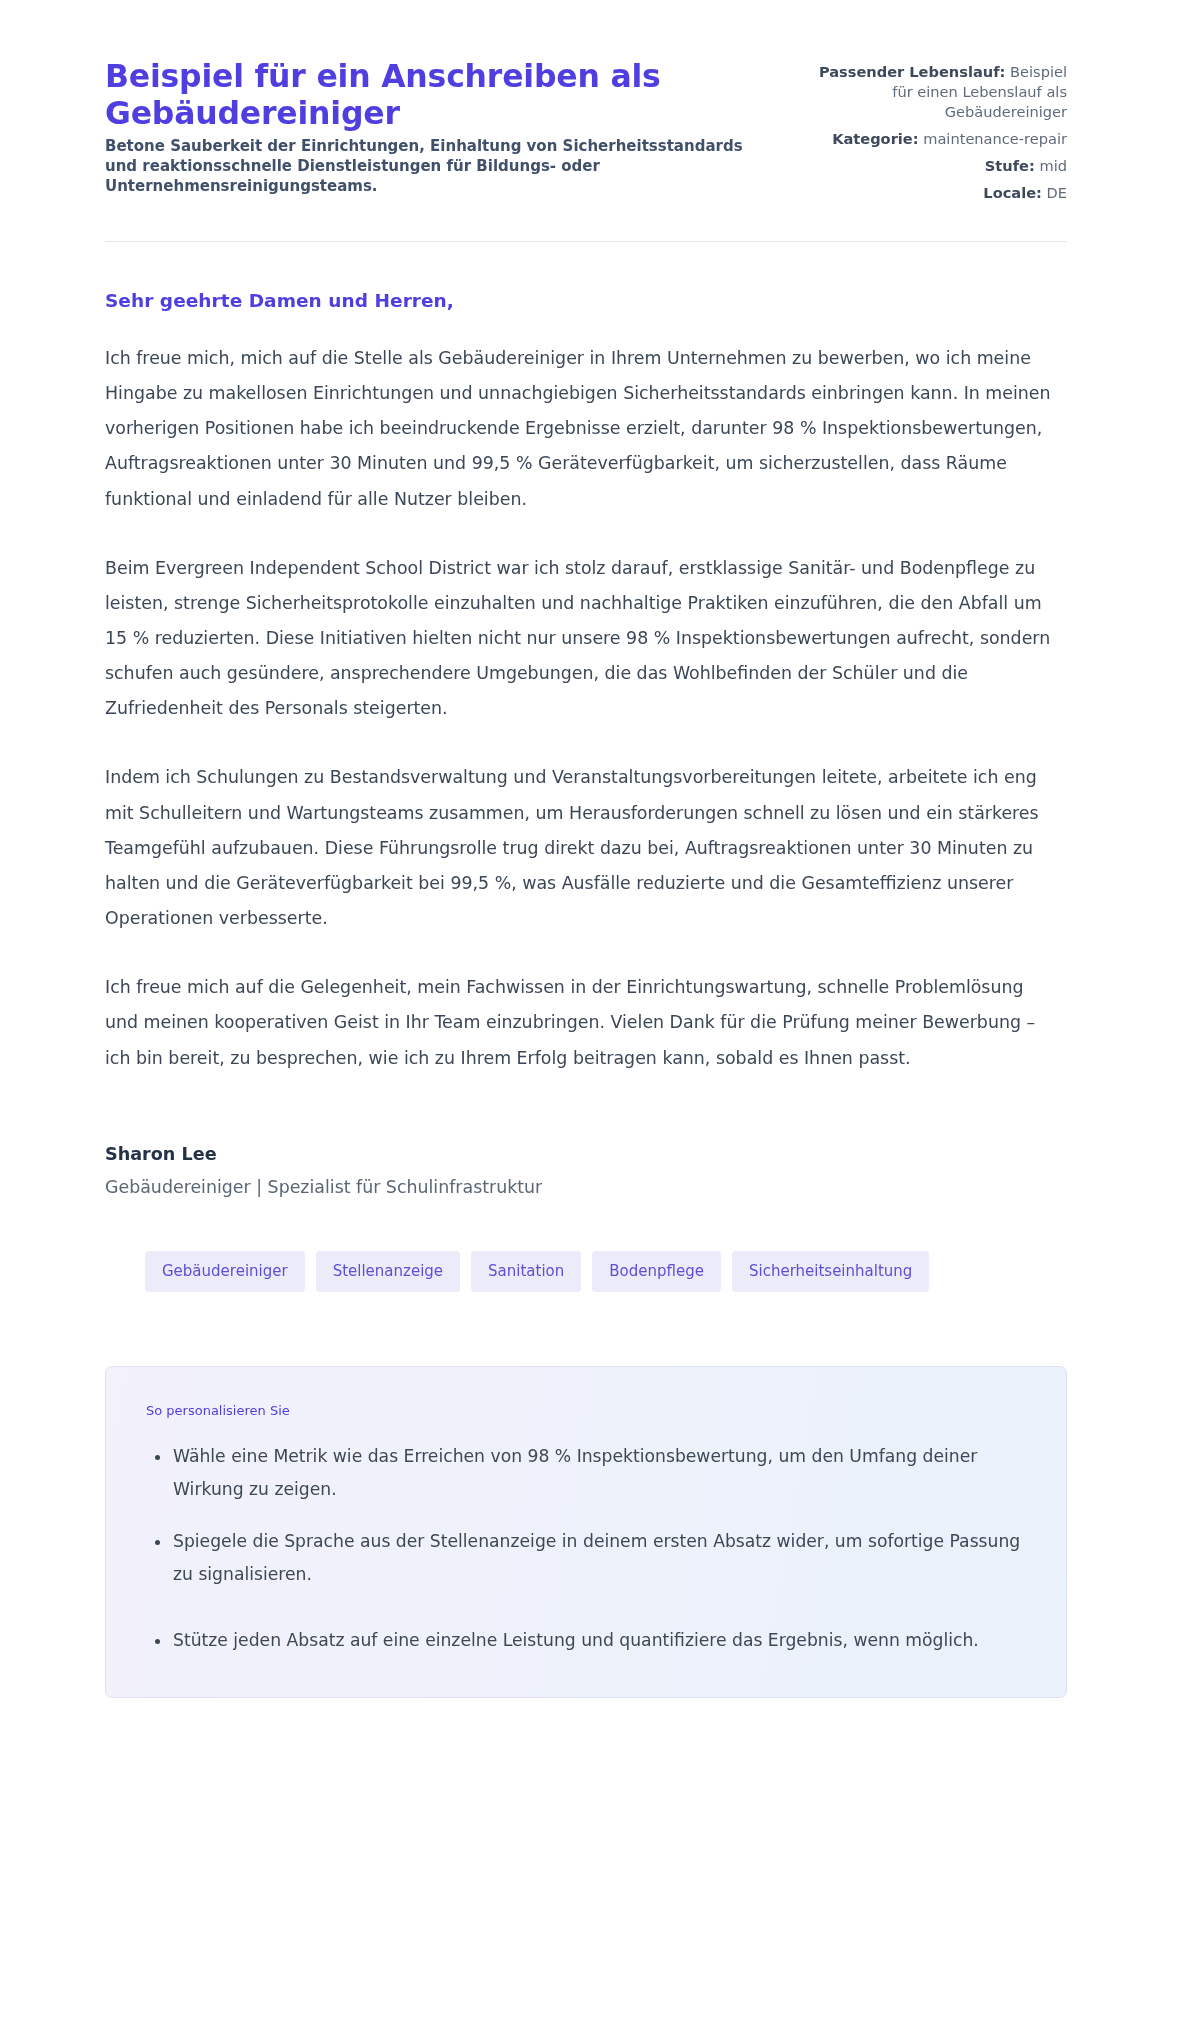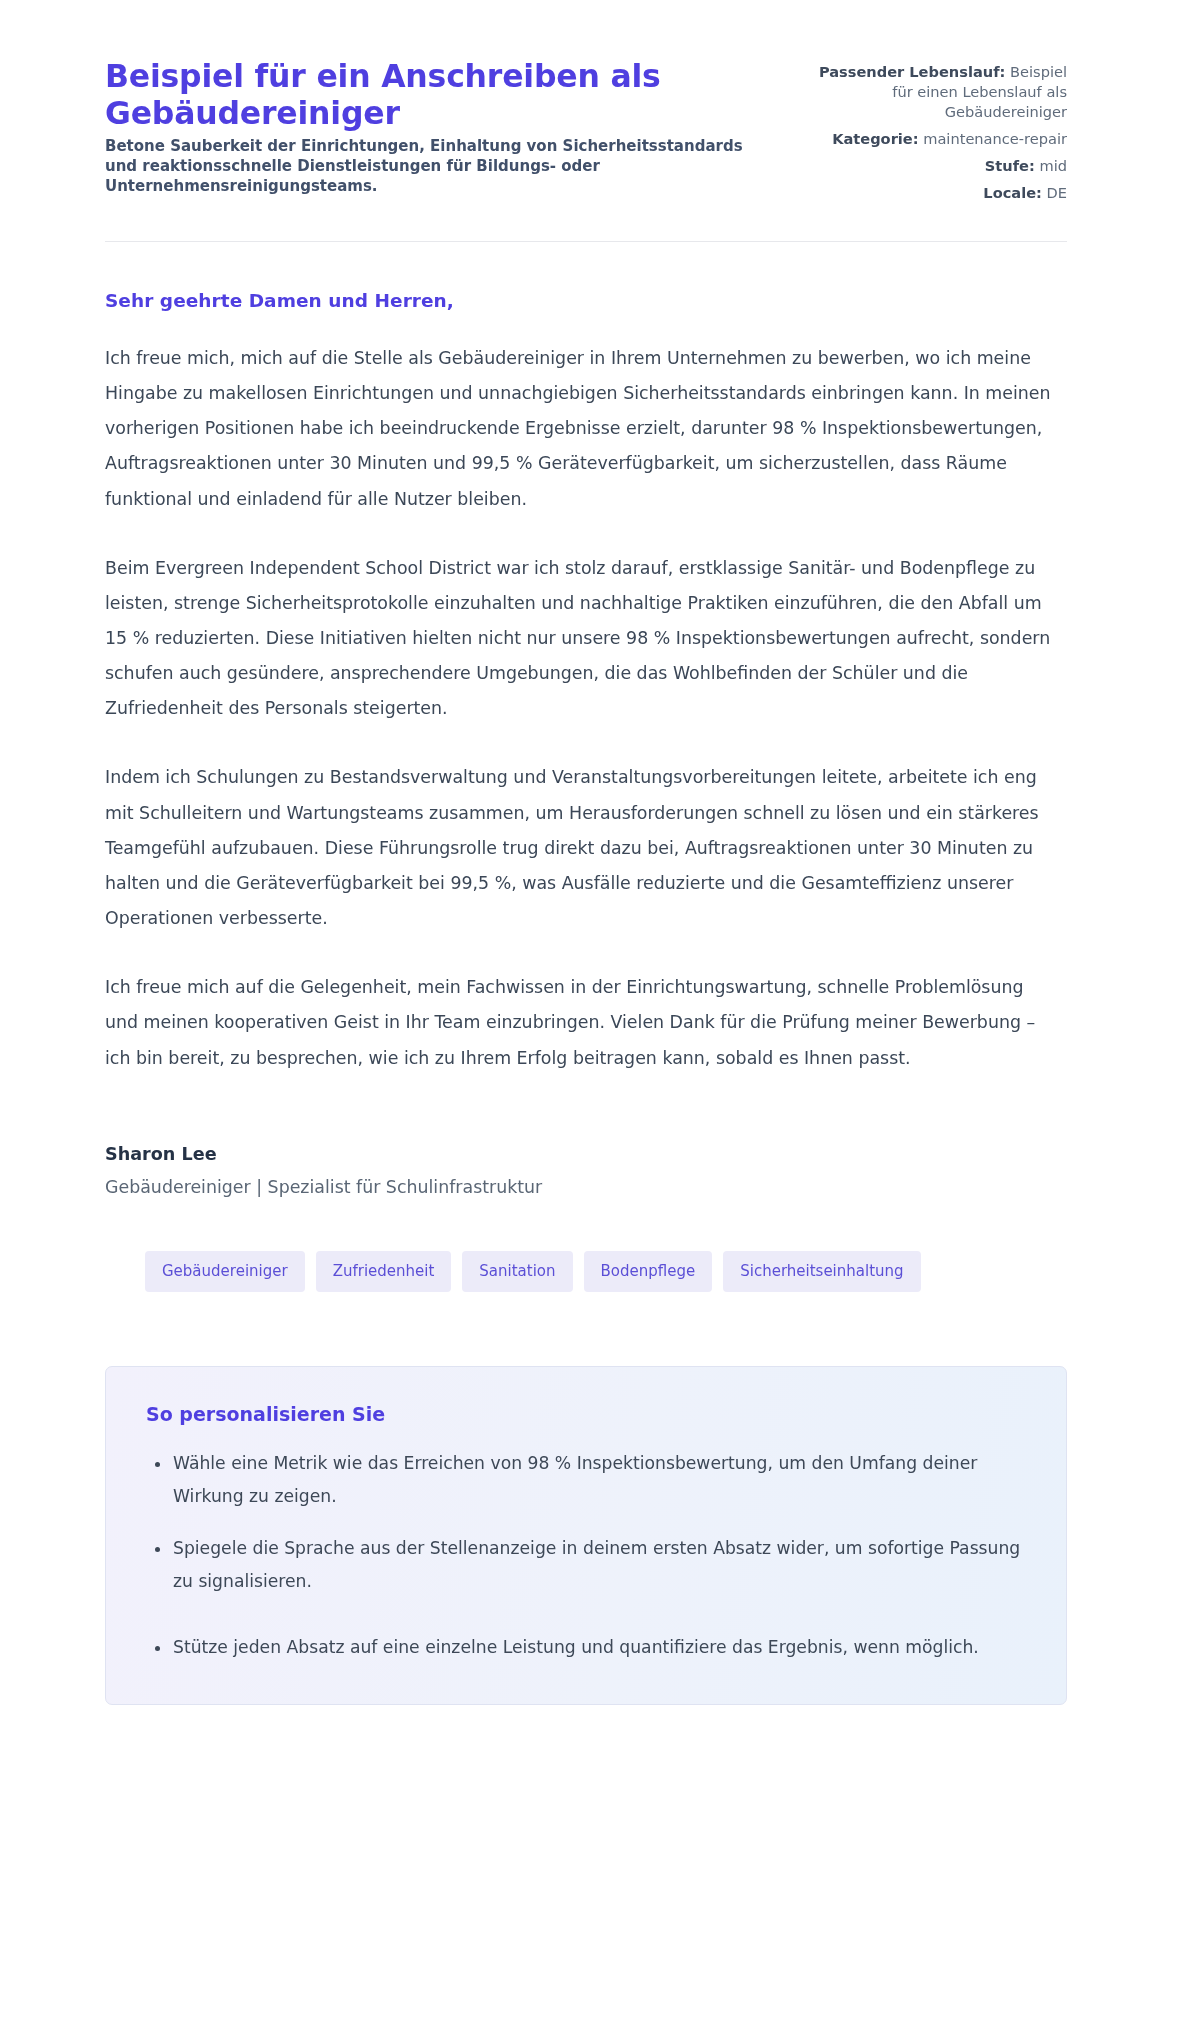--- a/index.html
+++ b/index.html
@@ -128,22 +128,22 @@
   .tips-panel {
     margin-top: 74px;
     margin-bottom: 60px;
     background: linear-gradient(100deg, #f2f1fc 0%, #eef2fb 55%, #e9f1fb 100%);
     border: 1px solid #dfe3f2;
     border-radius: 7px;
     padding: 36px 40px 40px 40px;
   }
   .tips-title {
     margin: 0 0 22px 0;
-    font-size: 19px;
-    font-weight: 700;
+    font-size: 13px;
+    font-weight: 400;
     color: #4f3fe0;
   }
   .tips-list {
     margin: 0;
     padding-left: 23px;
     list-style: none;
   }
   .tips-list li {
     position: relative;
     font-size: 17.2px;
@@ -205,21 +205,21 @@
     <p class="body-para">Ich freue mich auf die Gelegenheit, mein Fachwissen in der Einrichtungswartung, schnelle Problemlösung und meinen kooperativen Geist in Ihr Team einzubringen. Vielen Dank für die Prüfung meiner Bewerbung – ich bin bereit, zu besprechen, wie ich zu Ihrem Erfolg beitragen kann, sobald es Ihnen passt.</p>
   </section>
 
   <section class="signature">
     <p class="sign-name">Sharon Lee</p>
     <p class="sign-role">Gebäudereiniger | Spezialist für Schulinfrastruktur</p>
   </section>
 
   <ul class="tag-list">
     <li class="tag-chip">Gebäudereiniger</li>
-    <li class="tag-chip">Zufriedenheit</li>
+    <li class="tag-chip">Stellenanzeige</li>
     <li class="tag-chip">Sanitation</li>
     <li class="tag-chip">Bodenpflege</li>
     <li class="tag-chip">Sicherheitseinhaltung</li>
   </ul>
 
   <section class="tips-panel">
     <h2 class="tips-title">So personalisieren Sie</h2>
     <ul class="tips-list">
       <li>Wähle eine Metrik wie das Erreichen von 98 % Inspektionsbewertung, um den Umfang deiner Wirkung zu zeigen.</li>
       <li>Spiegele die Sprache aus der Stellenanzeige in deinem ersten Absatz wider, um sofortige Passung zu signalisieren.</li>

